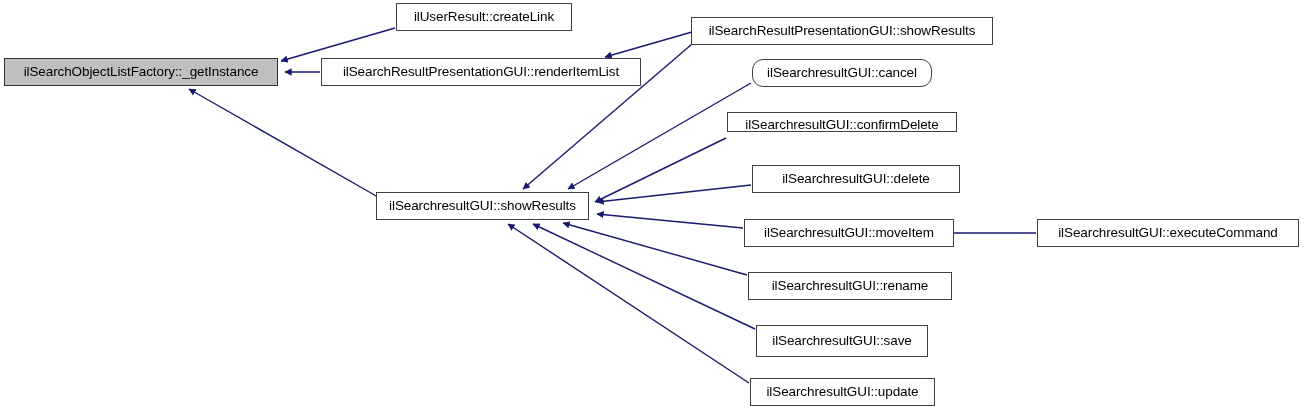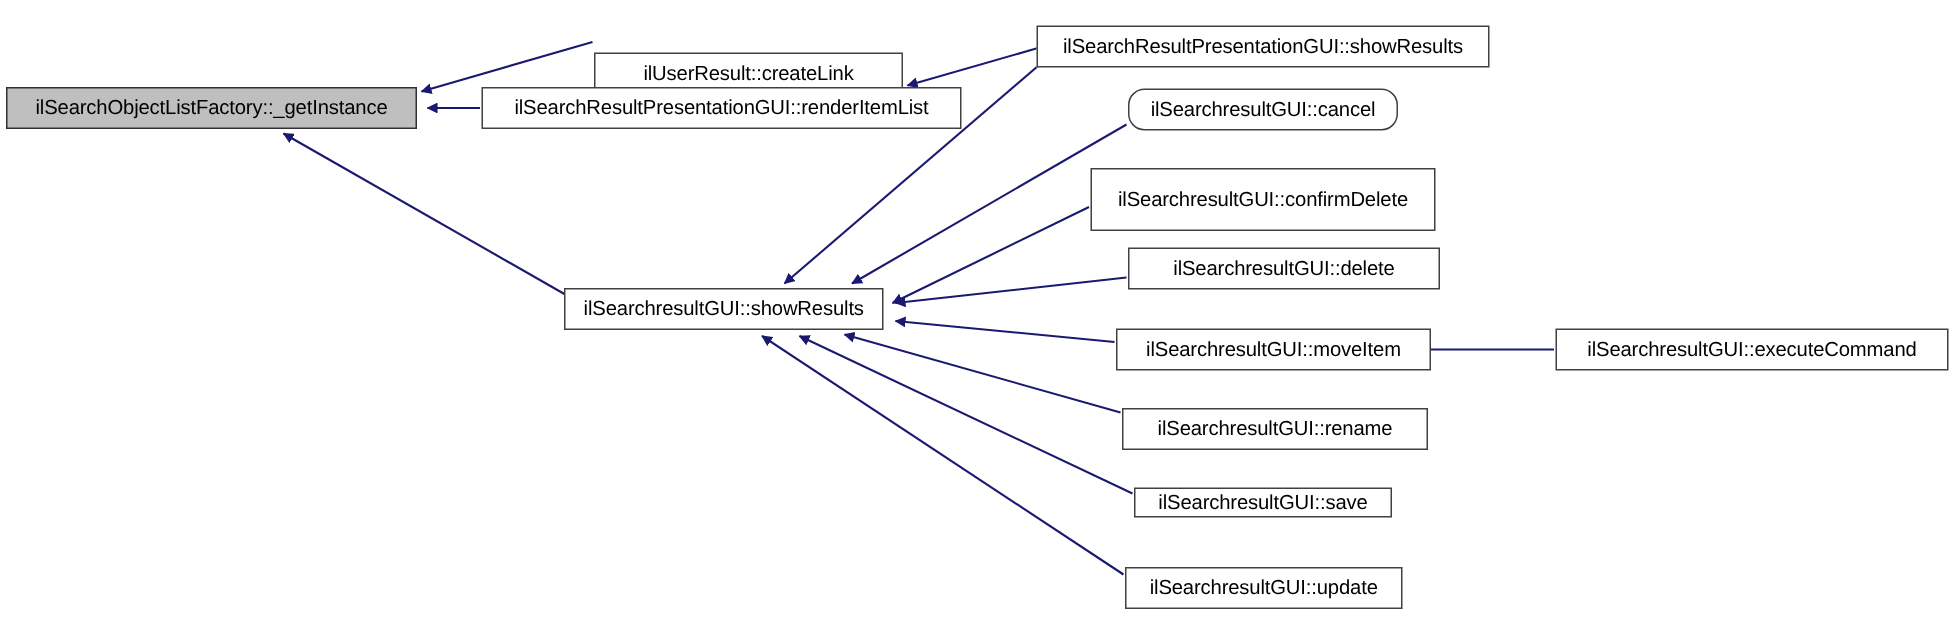--- a/index.html
+++ b/index.html
@@ -85,57 +85,57 @@
 
     <line x1="749" y1="383" x2="508" y2="224" stroke="#191970" stroke-width="1.4" marker-end="url(#arrow)"></line>
 
     <line x1="1036" y1="233" x2="947" y2="233" stroke="#191970" stroke-width="1.4" marker-end="url(#arrow)"></line>
   </svg>
 
   <div class="node highlight" style="left:4px; top:58px; width:274px; height:28px;">
     <span class="node-label">ilSearchObjectListFactory::_getInstance</span>
   </div>
 
-  <div class="node" style="left:396px; top:3px; width:206px; height:28px;margin-top:32px;">
+  <div class="node" style="left:396px; top:3px; width:176px; height:28px;">
     <span class="node-label">ilUserResult::createLink</span>
   </div>
 
   <div class="node" style="left:321px; top:58px; width:320px; height:28px;">
     <span class="node-label">ilSearchResultPresentationGUI::renderItemList</span>
   </div>
 
   <div class="node" style="left:691px; top:17px; width:302px; height:28px;">
     <span class="node-label">ilSearchResultPresentationGUI::showResults</span>
   </div>
 
   <div class="node" style="left:376px; top:192px; width:213px; height:28px;">
     <span class="node-label">ilSearchresultGUI::showResults</span>
   </div>
 
   <div class="node" style="left:752px; top:59px; width:180px; height:28px;border-radius:11px;">
     <span class="node-label">ilSearchresultGUI::cancel</span>
   </div>
 
-  <div class="node" style="left:727px; top:112px; width:230px; height:42px;">
+  <div class="node" style="left:727px; top:112px; width:230px; height:20px;align-items:flex-end;">
     <span class="node-label">ilSearchresultGUI::confirmDelete</span>
   </div>
 
   <div class="node" style="left:752px; top:165px; width:208px; height:28px;justify-content:center;">
     <span class="node-label">ilSearchresultGUI::delete</span>
   </div>
 
   <div class="node" style="left:744px; top:219px; width:210px; height:28px;">
     <span class="node-label">ilSearchresultGUI::moveItem</span>
   </div>
 
   <div class="node" style="left:748px; top:272px; width:204px; height:28px;">
     <span class="node-label">ilSearchresultGUI::rename</span>
   </div>
 
-  <div class="node" style="left:756px; top:325px; width:172px; height:20px;">
+  <div class="node" style="left:756px; top:325px; width:172px; height:32px;">
     <span class="node-label">ilSearchresultGUI::save</span>
   </div>
 
   <div class="node" style="left:750px; top:378px; width:185px; height:28px;">
     <span class="node-label">ilSearchresultGUI::update</span>
   </div>
 
   <div class="node" style="left:1037px; top:219px; width:262px; height:28px;">
     <span class="node-label">ilSearchresultGUI::executeCommand</span>
   </div>

